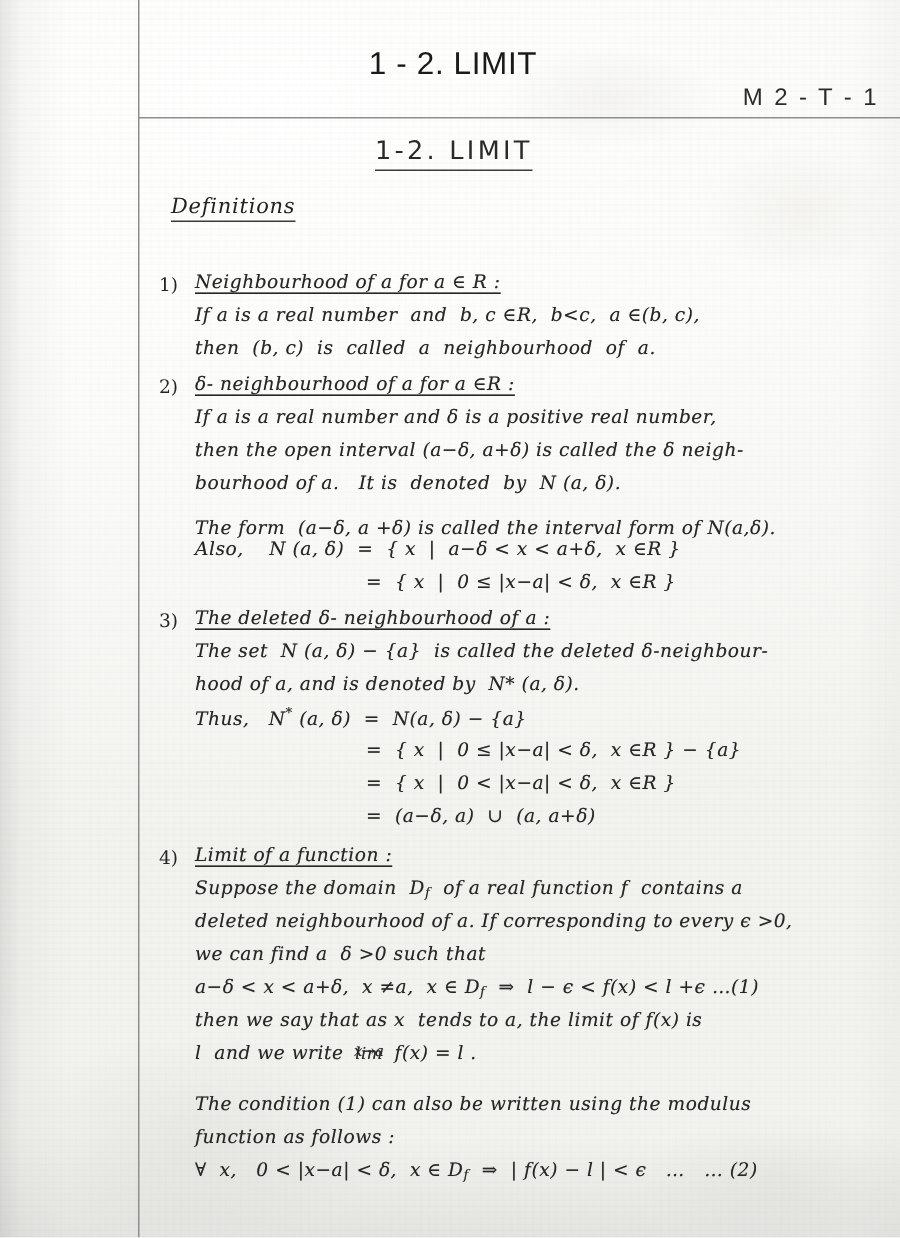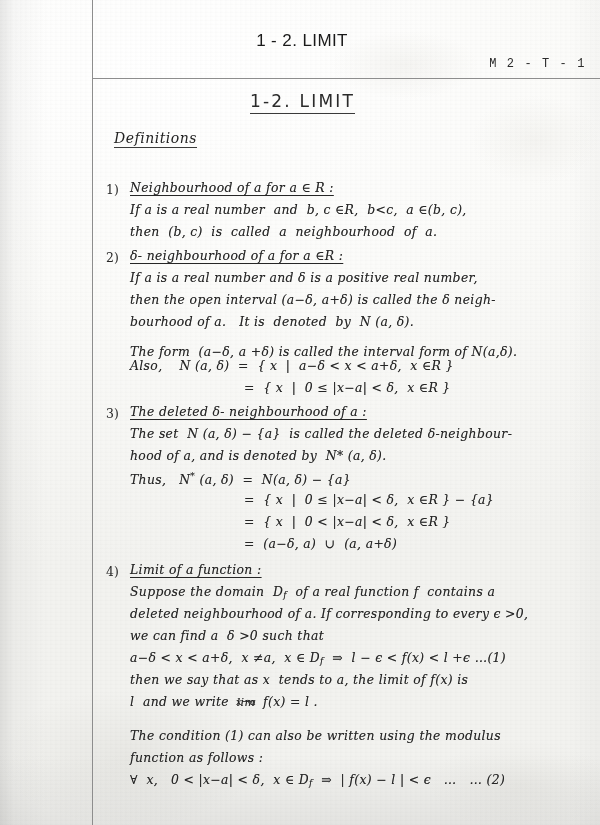--- a/index.html
+++ b/index.html
@@ -81,31 +81,31 @@
     z-index: 5;
   }
 
   
   #printed-title {
     position: absolute;
     left: 92px; top: 31px;
     width: 420px;
     text-align: center;
     font-family: "Liberation Sans", sans-serif;
-    font-size: 17px;
+    font-size: 21px;
     font-weight: 400;
     letter-spacing: .4px;
     color: #1a1a1a;
     z-index: 6;
   }
   #page-code {
     position: absolute;
     right: 14px; top: 57px;
-    font-family: Liberation Mono, monospace;
-    font-size: 12px;
+    font-family: Liberation Sans, sans-serif;
+    font-size: 16px;
     letter-spacing: 1.6px;
     color: #2b2b2b;
     z-index: 6;
   }
 
   
   #handwriting {
     position: absolute;
     left: 92px; top: 78px;
     width: 508px; height: 747px;

